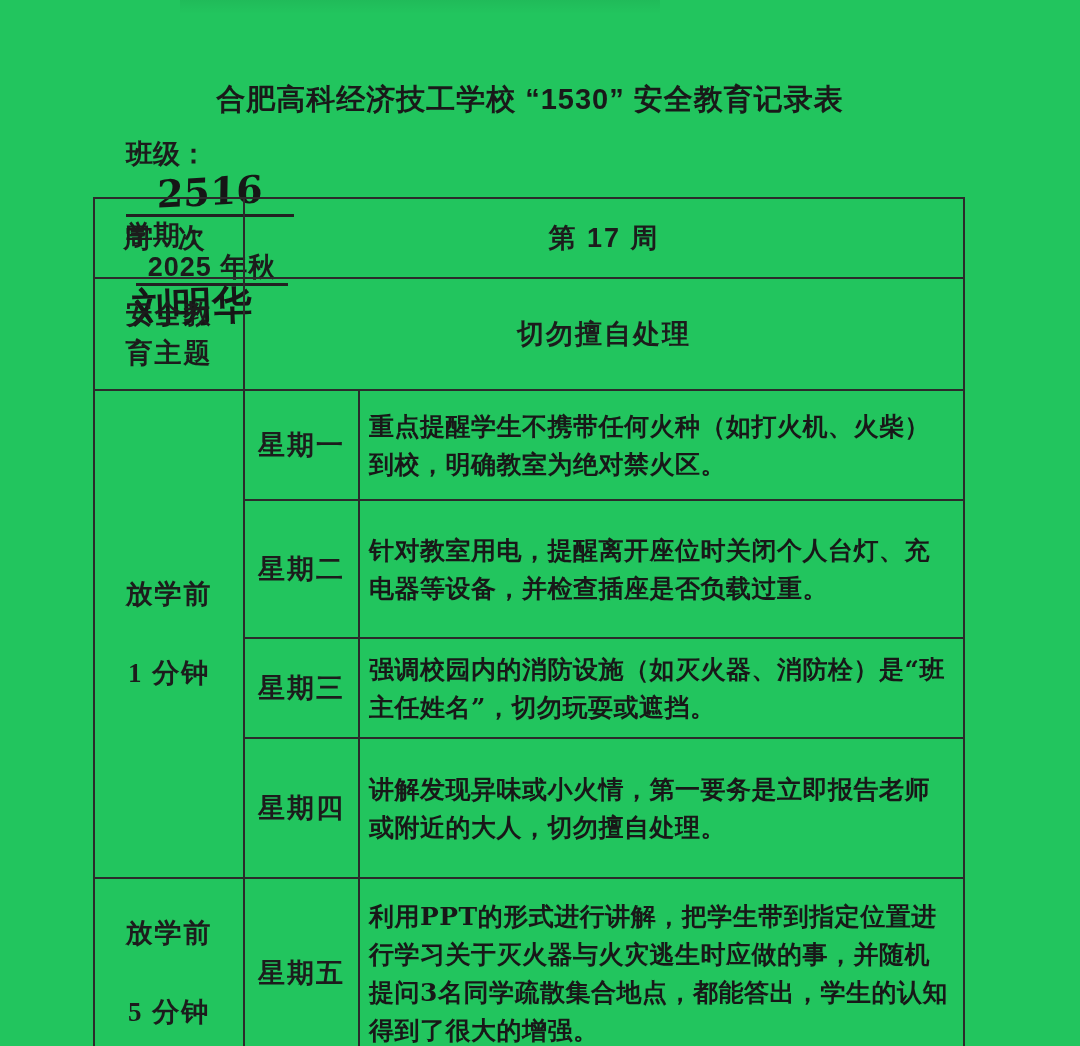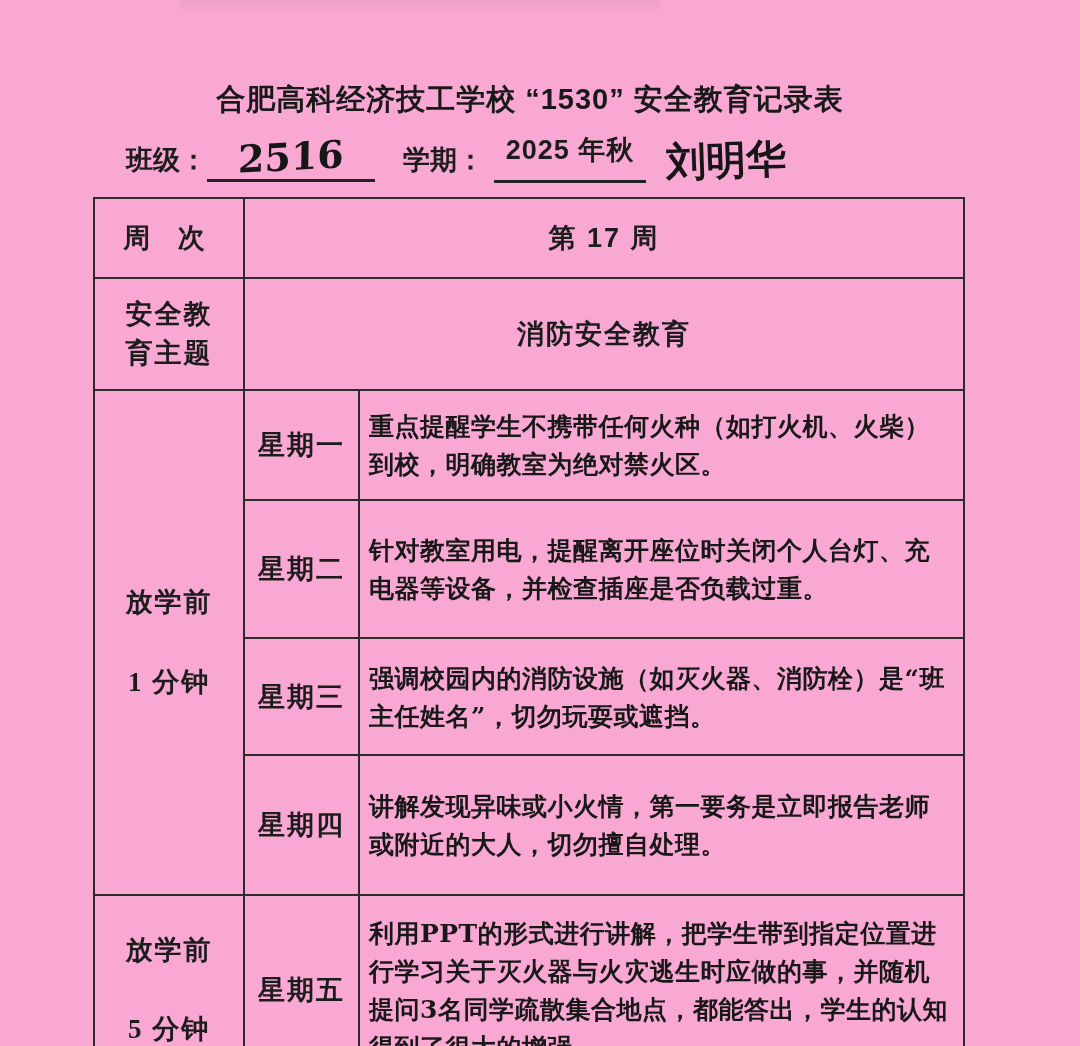--- a/index.html
+++ b/index.html
@@ -4,21 +4,21 @@
 <style>
   * { margin: 0; padding: 0; box-sizing: border-box; }
   html, body { width: 1080px; height: 1046px; overflow: hidden; }
   body {
     font-family: "Liberation Sans", "DejaVu Sans", sans-serif;
     background: #f4f4f2;
   }
   .paper {
     position: relative;
     width: 1080px; height: 1046px;
-    background: #f9a8d4;
+    background: #22c55e;
     color: #1f1f1f;
   }
   
   .paper::before {
     content: "";
     position: absolute; top: 0; left: 180px;
     width: 480px; height: 14px;
     background: linear-gradient(to bottom, rgba(0,0,0,0.05), rgba(0,0,0,0));
     pointer-events: none;
   }
@@ -29,34 +29,35 @@
     text-align: center;
     font-size: 29px;
     font-weight: bold;
     letter-spacing: 1px;
     color: #191919;
   }
   .info-line {
     position: absolute;
     top: 136px; left: 126px;
     display: flex;
-    align-items: center;
+    align-items: flex-start;
     font-size: 27px;
     font-weight: bold;
     white-space: nowrap;
     color: #1c1c1c;
+    flex-direction: column;
   }
   .u-slot {
     display: inline-block;
     border-bottom: 3px solid #222;
     text-align: center;
     line-height: 1.05;
   }
   .class-slot  { width: 168px; margin-right: 28px; }
-  .sem-slot    { width: 152px; margin: 0 14px 0 10px; padding-bottom: 16px; }
+  .sem-slot    { width: 152px; margin: 0 14px 0 10px; padding-bottom: 2px; }
   .handwriting {
     font-family: "DejaVu Serif", serif;
     font-weight: bold;
     color: #161616;
   }
   .class-value {
     display: inline-block;
     font-size: 38px;
     transform: rotate(-3deg) skewX(-4deg);
     padding-bottom: 2px;
@@ -129,38 +130,38 @@
           <tr style="height:80px">
         <td class="c-label week-label">周 次</td>
         <td colspan="2" class="c-label">第 17 周</td>
       </tr>
 
       <tr style="height:112px">
         <td class="c-label stack">
           <span>安全教</span>
           <span>育主题</span>
         </td>
-        <td colspan="2" class="c-label">消防安全教育</td>
+        <td colspan="2" class="c-label">切勿擅自处理</td>
       </tr>
 
       <tr style="height:110px">
         <td rowspan="4" class="c-label stack">
           <span>放学前</span>
           <span class="gap">1 分钟</span>
         </td>
         <td class="c-day">星期一</td>
         <td class="c-content">重点提醒学生不携带任何火种（如打火机、火柴）到校，明确教室为绝对禁火区。</td>
       </tr>
 
       <tr style="height:138px">
         <td class="c-day">星期二</td>
         <td class="c-content">针对教室用电，提醒离开座位时关闭个人台灯、充电器等设备，并检查插座是否负载过重。</td>
       </tr>
 
-      <tr style="height:117px">
+      <tr style="height:100px">
         <td class="c-day">星期三</td>
         <td class="c-content">强调校园内的消防设施（如灭火器、消防栓）是“班主任姓名”，切勿玩耍或遮挡。</td>
       </tr>
 
       <tr style="height:140px">
         <td class="c-day">星期四</td>
         <td class="c-content">讲解发现异味或小火情，第一要务是立即报告老师或附近的大人，切勿擅自处理。</td>
       </tr>
 
       <tr style="height:190px">

